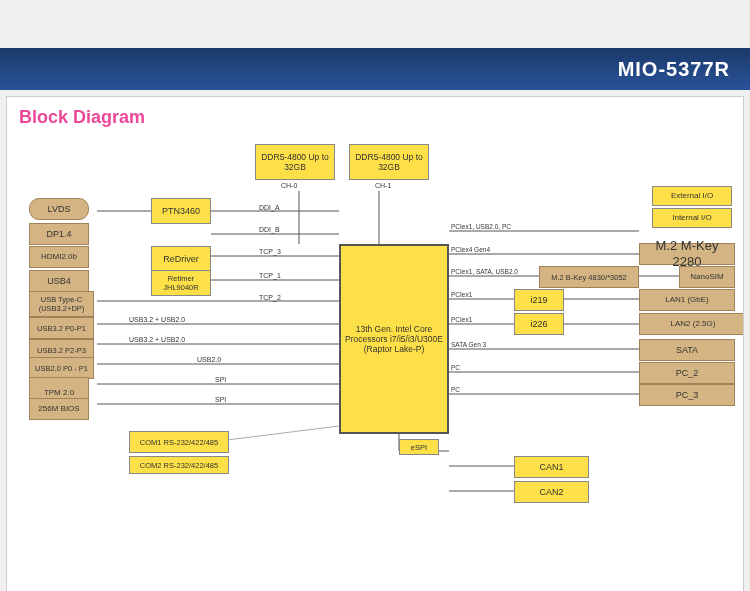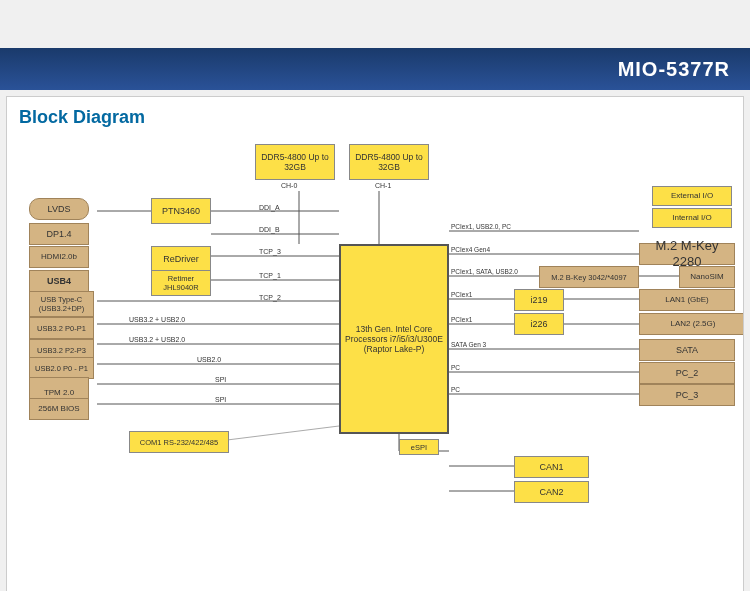--- a/index.html
+++ b/index.html
@@ -32,21 +32,21 @@
       background: white;
       margin: 6px;
       padding: 10px 12px;
       height: calc(591px - 42px - 12px);
       border: 1px solid #ccc;
       overflow: hidden;
       position: relative;
     }
 
     .block-diagram-title {
-      color: #0369a1;
+      color: #ec4899;
       font-size: 18px;
       font-weight: bold;
       margin-bottom: 8px;
     }
 
     .diagram-area {
       position: relative;
       width: 100%;
       height: calc(100% - 30px);
     }
@@ -207,21 +207,21 @@
     </div>
 
     <div class="box box-tan" style="left:10px; top:87px; width:60px; height:22px;">
       <span>DP1.4</span>
     </div>
 
     <div class="box box-tan" style="left:10px; top:110px; width:60px; height:22px; font-size:8px;">
       <span>HDMI2.0b</span>
     </div>
 
-    <div class="box box-tan" style="left:10px; top:134px; width:60px; height:22px;font-weight:bold;">
+    <div class="box box-tan" style="left:10px; top:134px; width:60px; height:22px;">
       <span>USB4</span>
     </div>
 
     <div class="box box-tan" style="left:10px; top:155px; width:65px; height:26px; font-size:7.5px;">
       <span>USB Type-C
 (USB3.2+DP)</span>
     </div>
 
     <div class="box box-tan" style="left:10px; top:181px; width:65px; height:22px; font-size:7.5px;">
       <span>USB3.2 P0-P1</span>
@@ -240,40 +240,43 @@
     </div>
 
     <div class="box box-tan" style="left:10px; top:262px; width:60px; height:22px; font-size:8px;">
       <span>256M BIOS</span>
     </div>
 
     <div class="box box-white" style="left:110px; top:295px; width:100px; height:22px; font-size:7.5px;">
       <span>COM1 RS-232/422/485</span>
     </div>
 
+    <div class="box box-white" style="left:110px; top:320px; width:100px; height:18px; font-size:7.5px;">
+      <span>COM2 RS-232/422/485</span>
+    </div>
 
     <div class="box box-white" style="left:633px; top:50px; width:80px; height:20px; font-size:8px;">
       <span>External I/O</span>
     </div>
 
     <div class="box box-white" style="left:633px; top:72px; width:80px; height:20px; font-size:8px;">
       <span>Internal I/O</span>
     </div>
 
 
     <div class="box box-tan" style="left:620px; top:107px; width:96px; height:22px; font-size:13px;">
       <span>M.2 M-Key 2280</span>
     </div>
 
     <div class="box box-tan" style="left:660px; top:130px; width:56px; height:22px; font-size:8px;">
       <span>NanoSIM</span>
     </div>
 
     <div class="box box-tan" style="left:520px; top:130px; width:100px; height:22px; font-size:7.5px;">
-      <span>M.2 B-Key 3042/*4097</span>
+      <span>M.2 B-Key 4830/*3052</span>
     </div>
 
     <div class="box box-white" style="left:495px; top:153px; width:50px; height:22px; font-size:9px;">
       <span>i219</span>
     </div>
 
     <div class="box box-white" style="left:495px; top:177px; width:50px; height:22px; font-size:9px;">
       <span>i226</span>
     </div>
 

